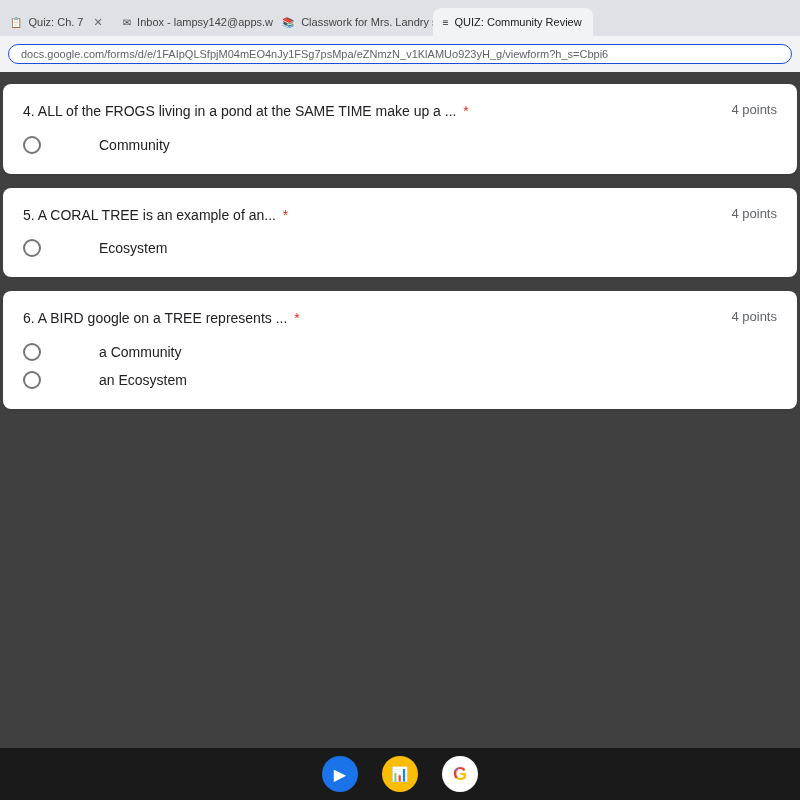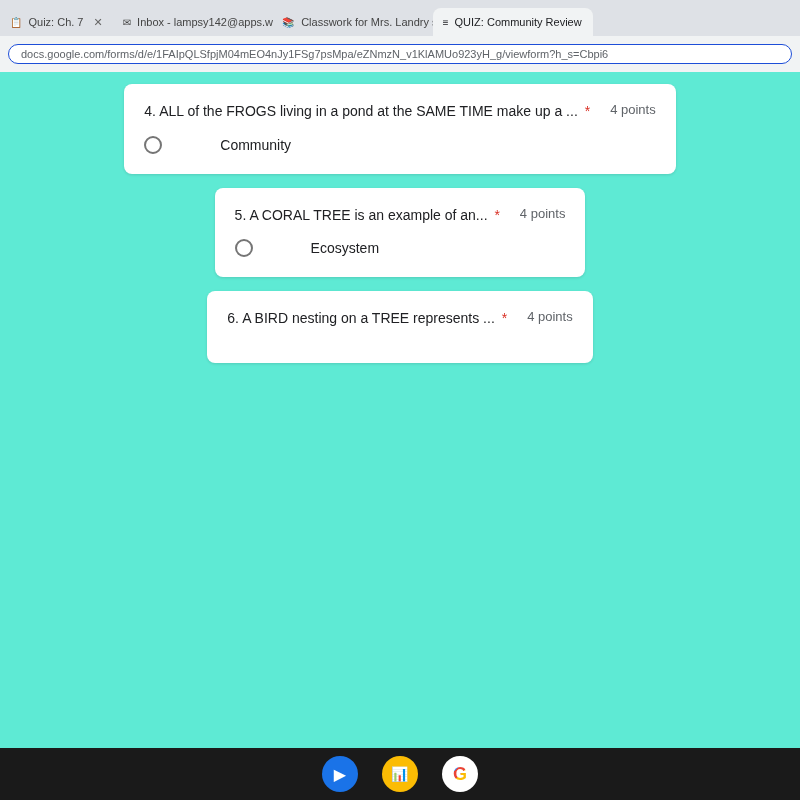--- a/index.html
+++ b/index.html
@@ -78,27 +78,26 @@
       font-size: 11px;
       color: #5f6368;
       white-space: nowrap;
       overflow: hidden;
       text-overflow: ellipsis;
     }
 
     
     .page-content {
       flex: 1;
-      background: #5eead4;
+      background: #404040;
       overflow: hidden;
       padding: 12px 3px;
       display: flex;
       flex-direction: column;
       gap: 14px;
-      align-items: center;
     }
 
     
     .question-card {
       background: #fff;
       border-radius: 8px;
       padding: 18px 20px 20px 20px;
       box-shadow: 0 1px 3px rgba(0,0,0,0.12);
     }
 
@@ -278,24 +277,34 @@
         <div class="radio-circle"></div>
         <span class="option-label">Ecosystem</span>
       </div>
     </div>
   </div>
 
   <div class="question-card">
     <div class="question-header">
       <div class="question-text">
         <span>6</span>.
-        <span>A BIRD nesting on a TREE represents ...</span>
+        <span>A BIRD google on a TREE represents ...</span>
         <span class="question-required"> *</span>
       </div>
       <div class="question-points">4 points</div>
+    </div>
+    <div class="options-list">
+      <div class="option-item">
+        <div class="radio-circle"></div>
+        <span class="option-label">a Community</span>
+      </div>
+      <div class="option-item">
+        <div class="radio-circle"></div>
+        <span class="option-label">an Ecosystem</span>
+      </div>
     </div>
   </div>
 
 </div>
 
 <div class="taskbar">
   <div class="taskbar-icon play-btn">
     <span>▶</span>
   </div>
   <div class="taskbar-icon chart-btn">

